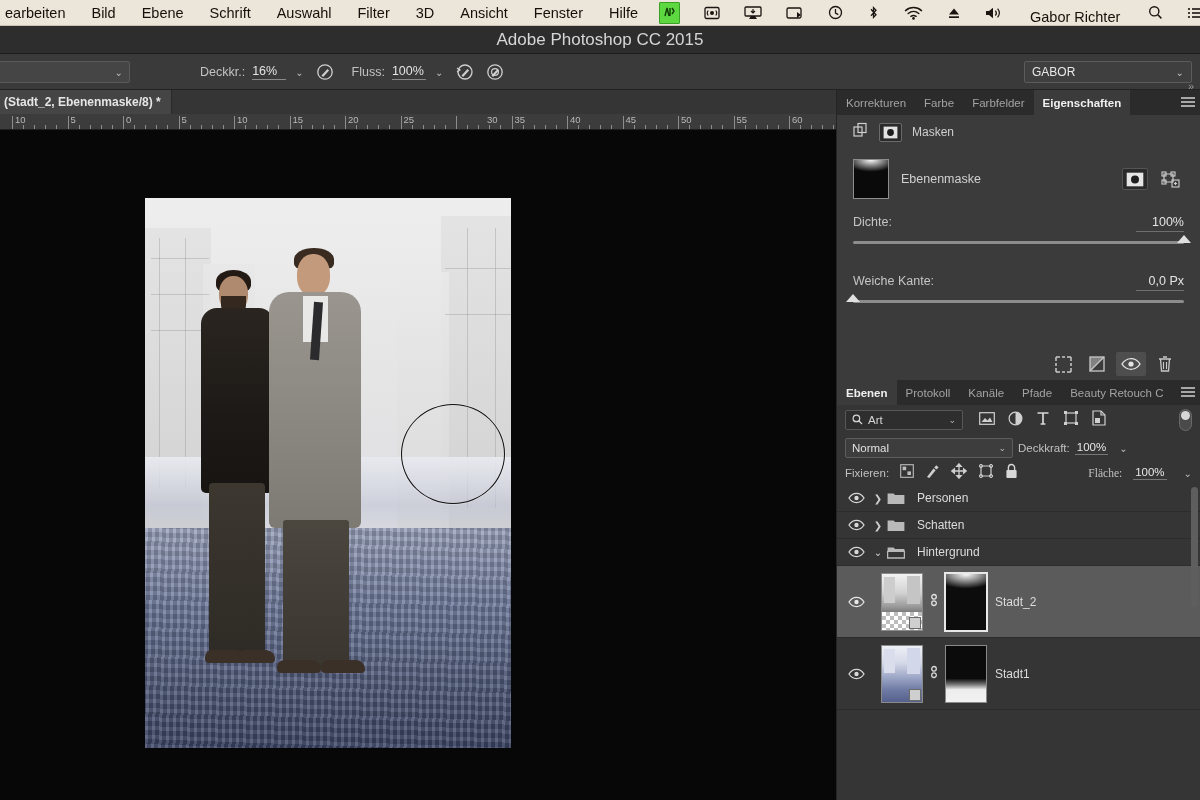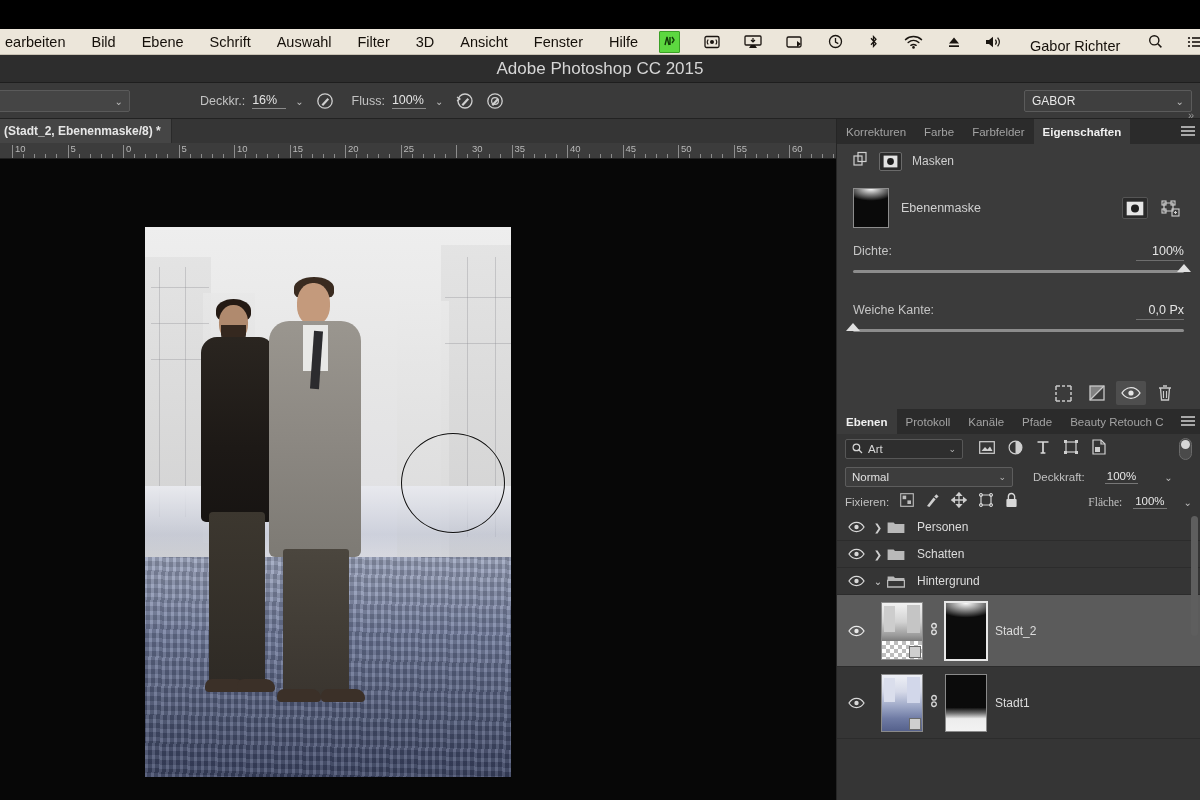--- a/index.html
+++ b/index.html
@@ -2,21 +2,21 @@
 <html><head>
 <meta charset="utf-8">
 <style>
   * { box-sizing: border-box; margin: 0; padding: 0; }
   html, body {
     width: 1200px; height: 800px;
     background: #000;
     font-family: "Liberation Sans", sans-serif;
     overflow: hidden;
   }
-  #app { position: relative; width: 1200px; height: 672px; margin-top: 29px; }
+  #app { position: relative; width: 1200px; height: 672px; }
 
   
   .macbar {
     position: absolute; left: 0; top: 0; width: 1200px; height: 26px;
     background: #ece6da;
     display: flex; align-items: center;
     border-bottom: 1px solid #c9c2b4;
   }
   .macbar-left { display: flex; align-items: center; height: 100%; margin-left: -8px; }
   .mac-menu {
@@ -217,21 +217,21 @@
     width: 118px; height: 20px; background: #2e2e2e; border: 1px solid #575757; border-radius: 2px;
     display:flex; align-items:center; padding: 0 6px; color: #d5d5d5; font-size: 11.5px; gap: 5px;
   }
   .art-select .chev { margin-left: auto; font-size: 9px; color: #b5b5b5; }
   .filter-icons { display:flex; align-items:center; gap: 13px; margin-left: 16px; }
   .filter-toggle { margin-left: auto; width: 13px; height: 22px; border-radius: 7px;
     background: #4a4a4a; border: 1px solid #6a6a6a; position: relative; }
   .filter-toggle i { position:absolute; left: 1px; top: 1px; width: 9px; height: 9px;
     border-radius: 50%; background: #d6d6d6; }
 
-  .blend-row { display:flex; align-items:center; height: 26px; padding: 0 8px; gap: 20px; }
+  .blend-row { display:flex; align-items:center; height: 26px; padding: 0 8px; gap: 5px; }
   .blend-select {
     width: 168px; height: 20px; background: #3d3d3d; border: 1px solid #5d5d5d; border-radius: 2px;
     display:flex; align-items:center; padding: 0 6px; color: #e0e0e0; font-size: 11.5px;
   }
   .blend-select .chev { margin-left:auto; font-size: 9px; color: #bbb; }
   .sm-label { color: #c0c0c0; font-size: 11.5px; white-space: nowrap; }
   .sm-val { color: #e6e6e6; font-size: 11.5px; border-bottom: 1px solid #777;
     padding: 0 2px 1px 2px; }
   .lock-row { display:flex; align-items:center; height: 24px; padding: 0 8px; gap: 11px; }
 
@@ -451,21 +451,21 @@
       <div class="tick minor" style="left: 367.2px;"></div>
       <div class="tick minor" style="left: 378.3px;"></div>
       <div class="tick minor" style="left: 389.4px;"></div>
       <div class="tick major" style="left: 400.5px;"></div>
       <div class="tick-label" style="left: 403.5px;">25</div>
       <div class="tick minor" style="left: 411.6px;"></div>
       <div class="tick minor" style="left: 422.7px;"></div>
       <div class="tick minor" style="left: 433.8px;"></div>
       <div class="tick minor" style="left: 444.9px;"></div>
       <div class="tick major" style="left: 456px;"></div>
-      <div class="tick-label" style="left: 472px;">30</div>
+      <div class="tick-label" style="left: 487px;">30</div>
       <div class="tick minor" style="left: 467.1px;"></div>
       <div class="tick minor" style="left: 478.2px;"></div>
       <div class="tick minor" style="left: 489.3px;"></div>
       <div class="tick minor" style="left: 500.4px;"></div>
       <div class="tick major" style="left: 511.5px;"></div>
       <div class="tick-label" style="left: 514.5px;">35</div>
       <div class="tick minor" style="left: 522.6px;"></div>
       <div class="tick minor" style="left: 533.7px;"></div>
       <div class="tick minor" style="left: 544.8px;"></div>
       <div class="tick minor" style="left: 555.9px;"></div>

